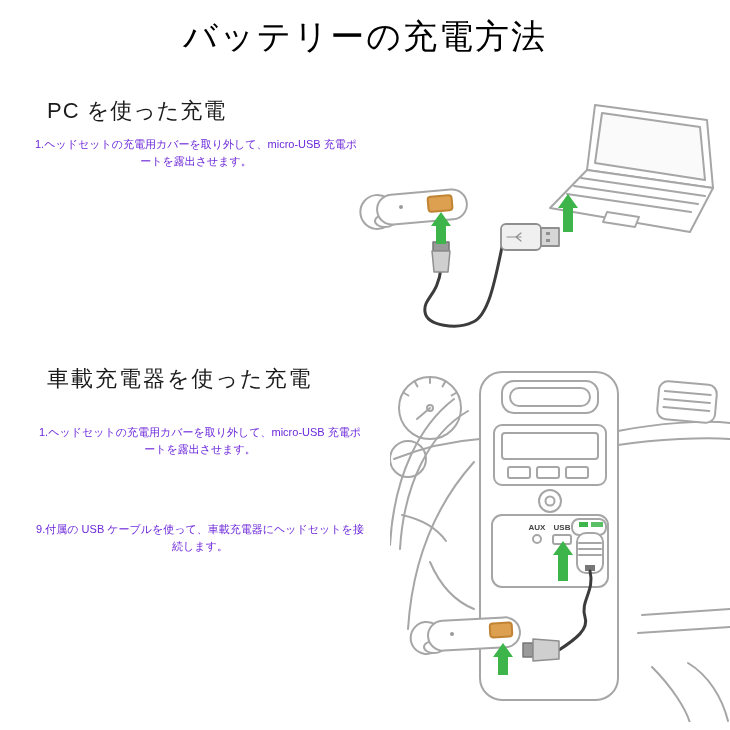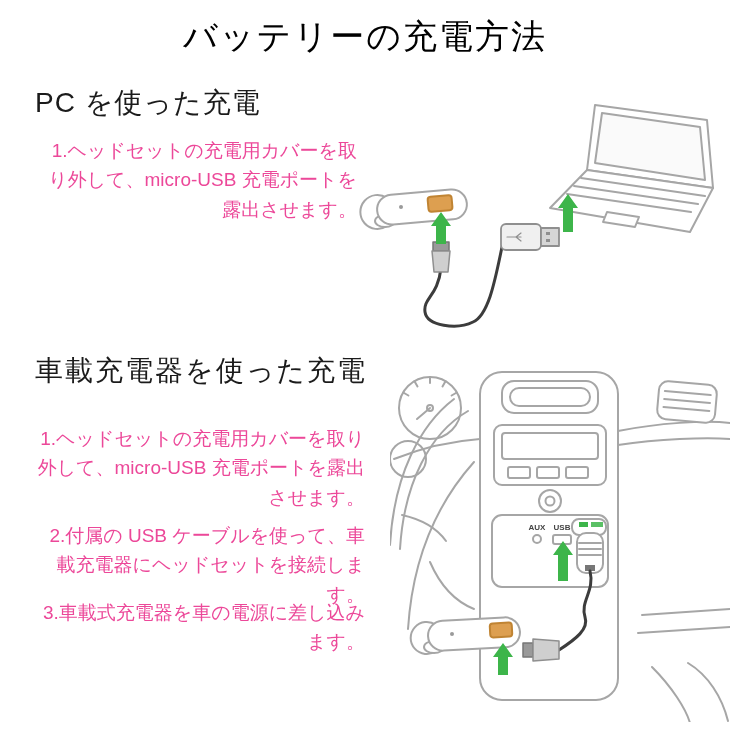--- a/index.html
+++ b/index.html
@@ -5,27 +5,27 @@
   html,body{margin:0;padding:0;background:#fff;}
   .page{
     position:relative;width:730px;height:730px;background:#fff;
     font-family:"Liberation Sans","DejaVu Sans",sans-serif;overflow:hidden;color:#2e2e2e;
   }
   .title{
     position:absolute;top:14px;left:0;right:0;margin:0;text-align:center;
     font-size:34px;font-weight:400;color:#000000;letter-spacing:2px;
   }
   .heading{
-    position:absolute;margin:0;font-size:28px;font-weight:500;color:#1b1b1b;letter-spacing:1px;
+    position:absolute;margin:12px;font-size:22px;font-weight:500;color:#1b1b1b;letter-spacing:1px;
   }
   .h1x{left:35px;top:84px;}
   .h2x{left:35px;top:352px;letter-spacing:2px;font-family:Liberation Mono, monospace;}
   .step{
-    position:absolute;margin:0;font-size:19px;line-height:1.55;color:#ec4899;
-    text-align:right;word-break:break-word;
+    position:absolute;margin:0;font-size:11px;line-height:1.55;color:#6d28d9;
+    text-align:center;word-break:break-word;
   }
   .s11{left:35px;top:136px;width:322px;}
   .s12{left:35px;top:232px;width:322px;}
   .s21{left:35px;top:424px;width:330px;}
   .s22{left:35px;top:521px;width:330px;}
   .s23{left:35px;top:598px;width:330px;}
   .illus{position:absolute;}
   .illus1{left:345px;top:100px;width:380px;height:230px;}
   .illus2{left:390px;top:367px;width:340px;height:355px;}
   svg{display:block;width:100%;height:100%;}
@@ -79,22 +79,21 @@
         </g>
       </g>
 
       <polygon points="96,112 106,126 101,126 101,144 91,144 91,126 86,126" fill="#3db54a"></polygon>
       <polygon points="223,94 233,108 228,108 228,132 218,132 218,108 213,108" fill="#3db54a"></polygon>
     </svg>
   </div>
 
   <h2 class="heading h2x">車載充電器を使った充電</h2>
   <p class="step s21">1.ヘッドセットの充電用カバーを取り外して、micro-USB 充電ポートを露出させます。</p>
-  <p class="step s22">2.付属の USB ケーブルを使って、車載充電器にヘッドセットを接続します。</p>
-  <p class="step s23">3.車載式充電器を車の電源に差し込みます。</p>
+  <p class="step s22">9.付属の USB ケーブルを使って、車載充電器にヘッドセットを接続します。</p>
 
   <div class="illus illus2">
     <svg viewBox="0 0 340 355" xmlns="http://www.w3.org/2000/svg">
       <g stroke="#a6a6a6" stroke-width="2" fill="none" stroke-linecap="round" stroke-linejoin="round">
 
         <g>
           <circle cx="40" cy="41" r="31"></circle>
           <circle cx="40" cy="41" r="3"></circle>
           <line x1="40" y1="10" x2="40" y2="16"></line>
           <line x1="55.5" y1="14.2" x2="52.5" y2="19.4"></line>

